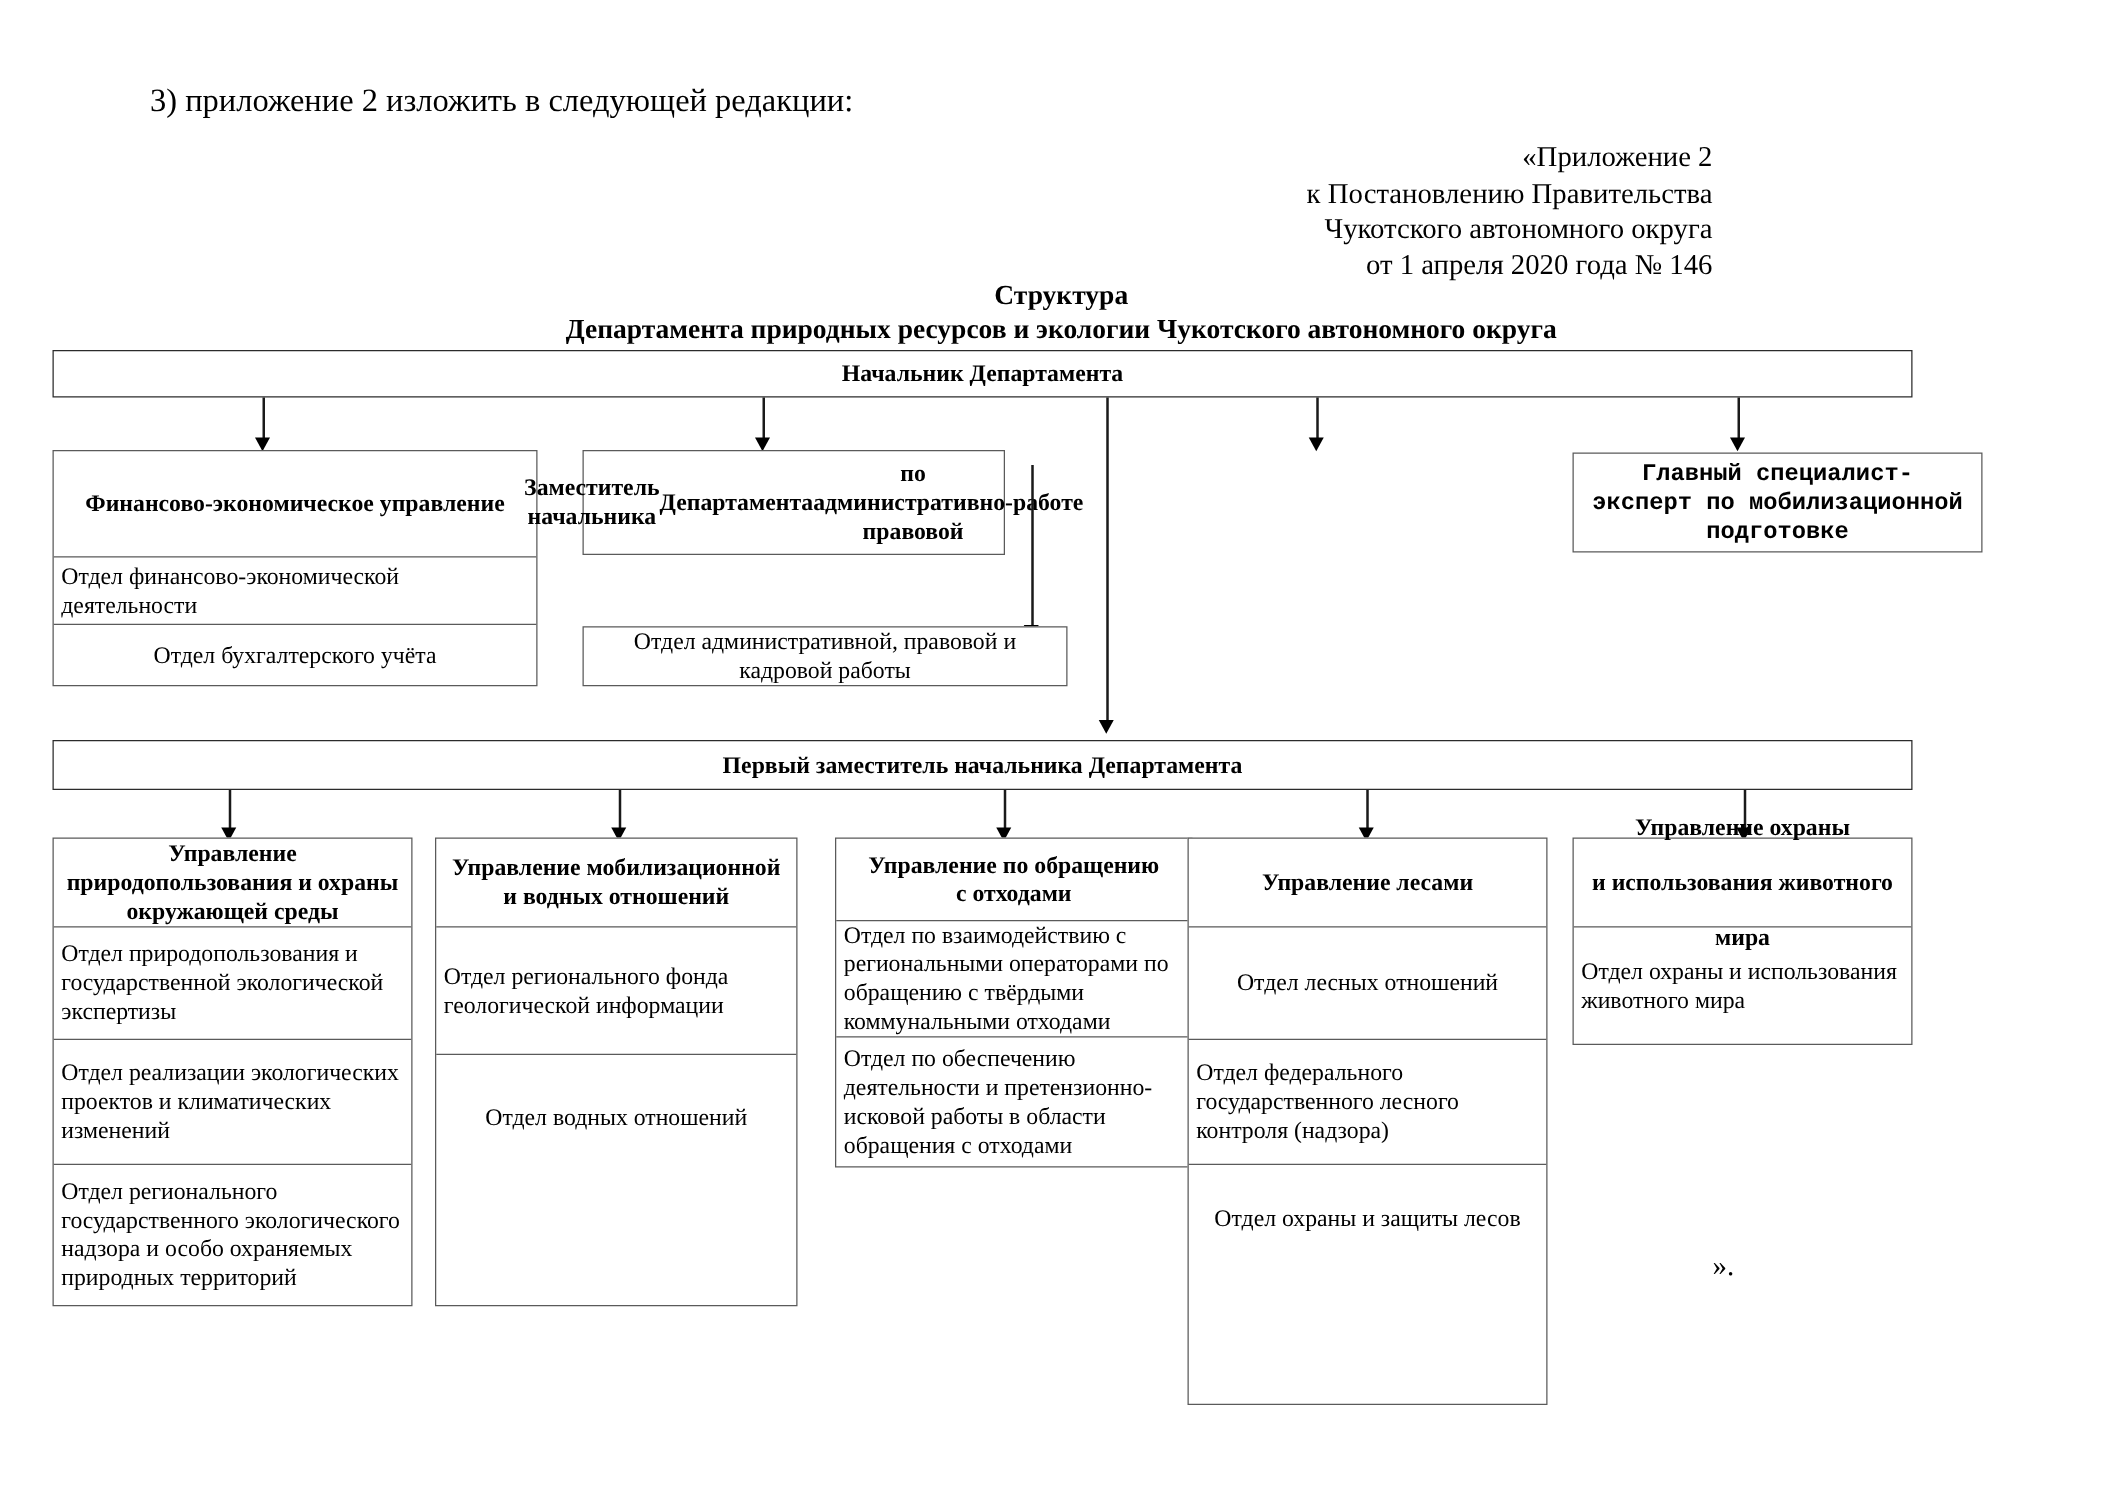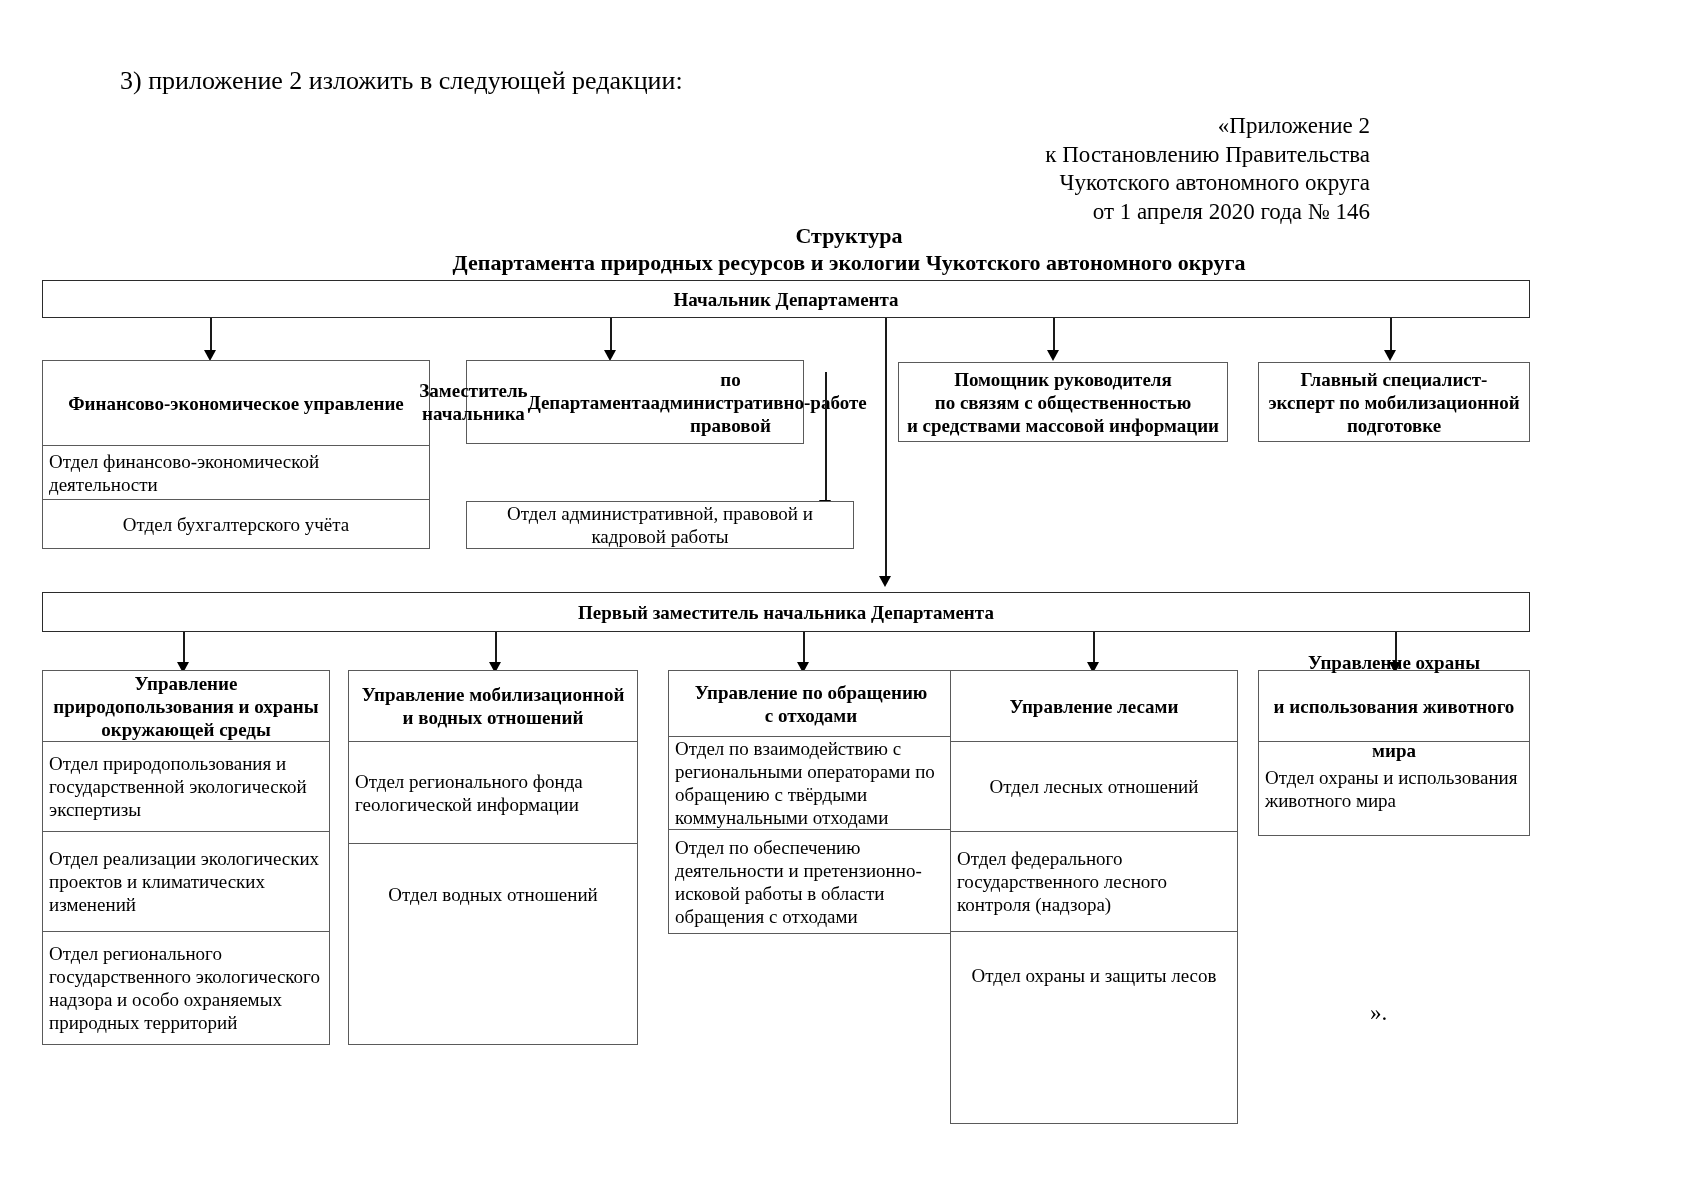--- a/index.html
+++ b/index.html
@@ -162,27 +162,22 @@
     <div>Департамента</div>
     <div>по административно-правовой</div>
     <div>работе</div>
   </div>
 
   <div class="vline" style="left:825px; top:372px; height:132px;"></div>
   <div class="arrow-head" style="left:819px; top:500px;"></div>
 
   <div class="box" style="left:466px; top:501px; width:388px; height:48px;">Отдел административной, правовой и кадровой работы</div>
 
-  <div class="box bold" style="left:898px; top:362px; width:330px; height:80px; flex-direction:column;">
-    <div>Помощник руководителя</div>
-    <div>по связям с общественностью</div>
-    <div>и средствами массовой информации</div>
-  </div>
-
-  <div class="box bold" style="left:1258px; top:362px; width:272px; height:80px; flex-direction:column;">
+
+  <div class="box bold" style="left:1258px; top:362px; width:328px; height:80px; flex-direction:column;font-family:Liberation Mono, monospace;">
     <div>Главный специалист-</div>
     <div>эксперт по мобилизационной</div>
     <div>подготовке</div>
   </div>
 
   <div class="box bold dark" style="left:42px; top:592px; width:1488px; height:40px;">Первый заместитель начальника Департамента</div>
 
   <div class="vline" style="left:183px; top:632px; height:34px;"></div>
   <div class="arrow-head" style="left:177px; top:662px;"></div>
 

